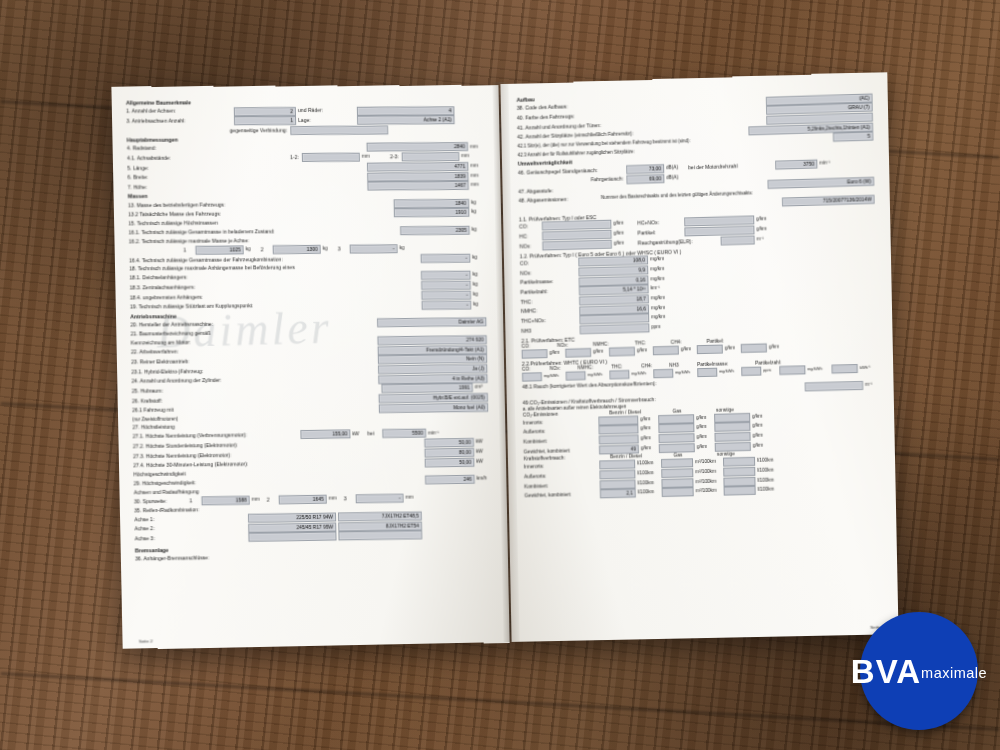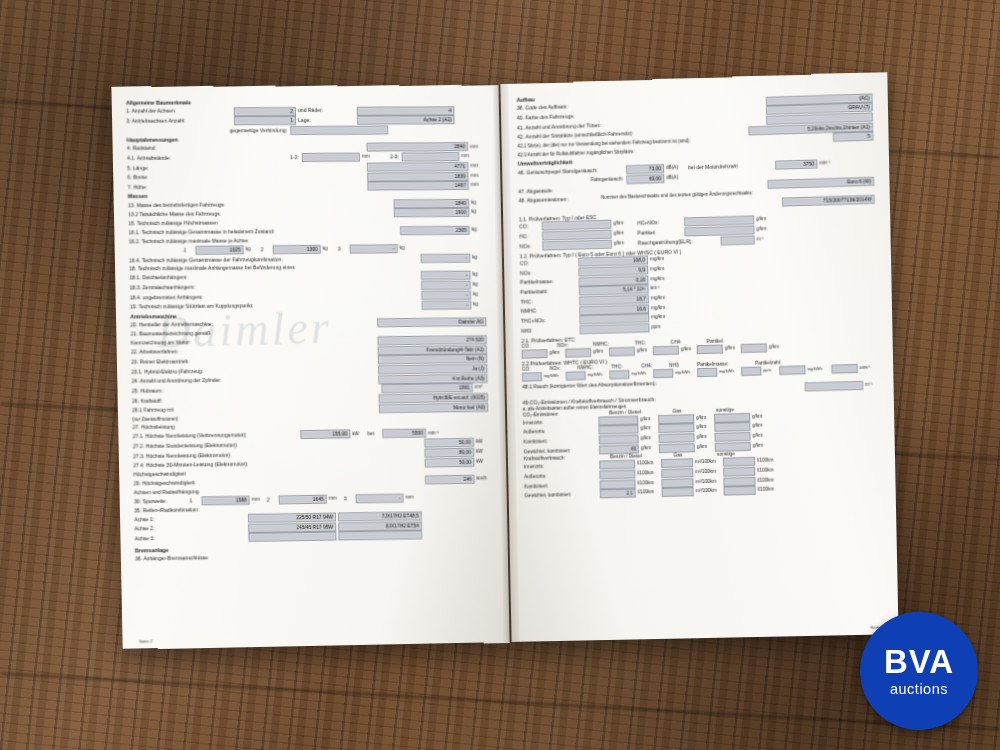--- a/index.html
+++ b/index.html
@@ -86,21 +86,21 @@
   .page.right .foot{right:14px;}
 
   .gridrow{display:flex;align-items:center;gap:2px;margin-bottom:.7px;}
   .cell-lbl{font-size:4.8px;width:34px;}
   .cell{background:#c9ccd2;border:.4px solid #9aa0a8;height:7px;line-height:7px;font-size:4.7px;text-align:right;padding:0 2px;}
 
   
   #logo{
     position:absolute;right:22px;bottom:20px;width:118px;height:118px;border-radius:50%;
     background:#0e3fb5;box-shadow:0 4px 10px rgba(0,0,0,.45);
-    display:flex;flex-direction:column;align-items:center;justify-content:center;
+    display:flex;flex-direction:row;align-items:center;justify-content:center;
   }
   #logo .bva{color:#fff;font-weight:bold;font-size:33px;letter-spacing:1px;line-height:1;}
   #logo .auc{color:#fff;font-size:14.5px;letter-spacing:.5px;margin-top:3px;}
 </style>
 </head>
 <body>
 
 <div id="stage">
 
   <div class="wood"></div>
@@ -669,16 +669,16 @@
 
       </div>
       <div class="foot">Seite 3</div>
     </div>
 
     <div class="spine"></div>
   </div>
 
   <div id="logo">
     <div class="bva">BVA</div>
-    <div class="auc">auctions</div>
+    <div class="auc">maximale</div>
   </div>
 
 </div>
 
 </body></html>

